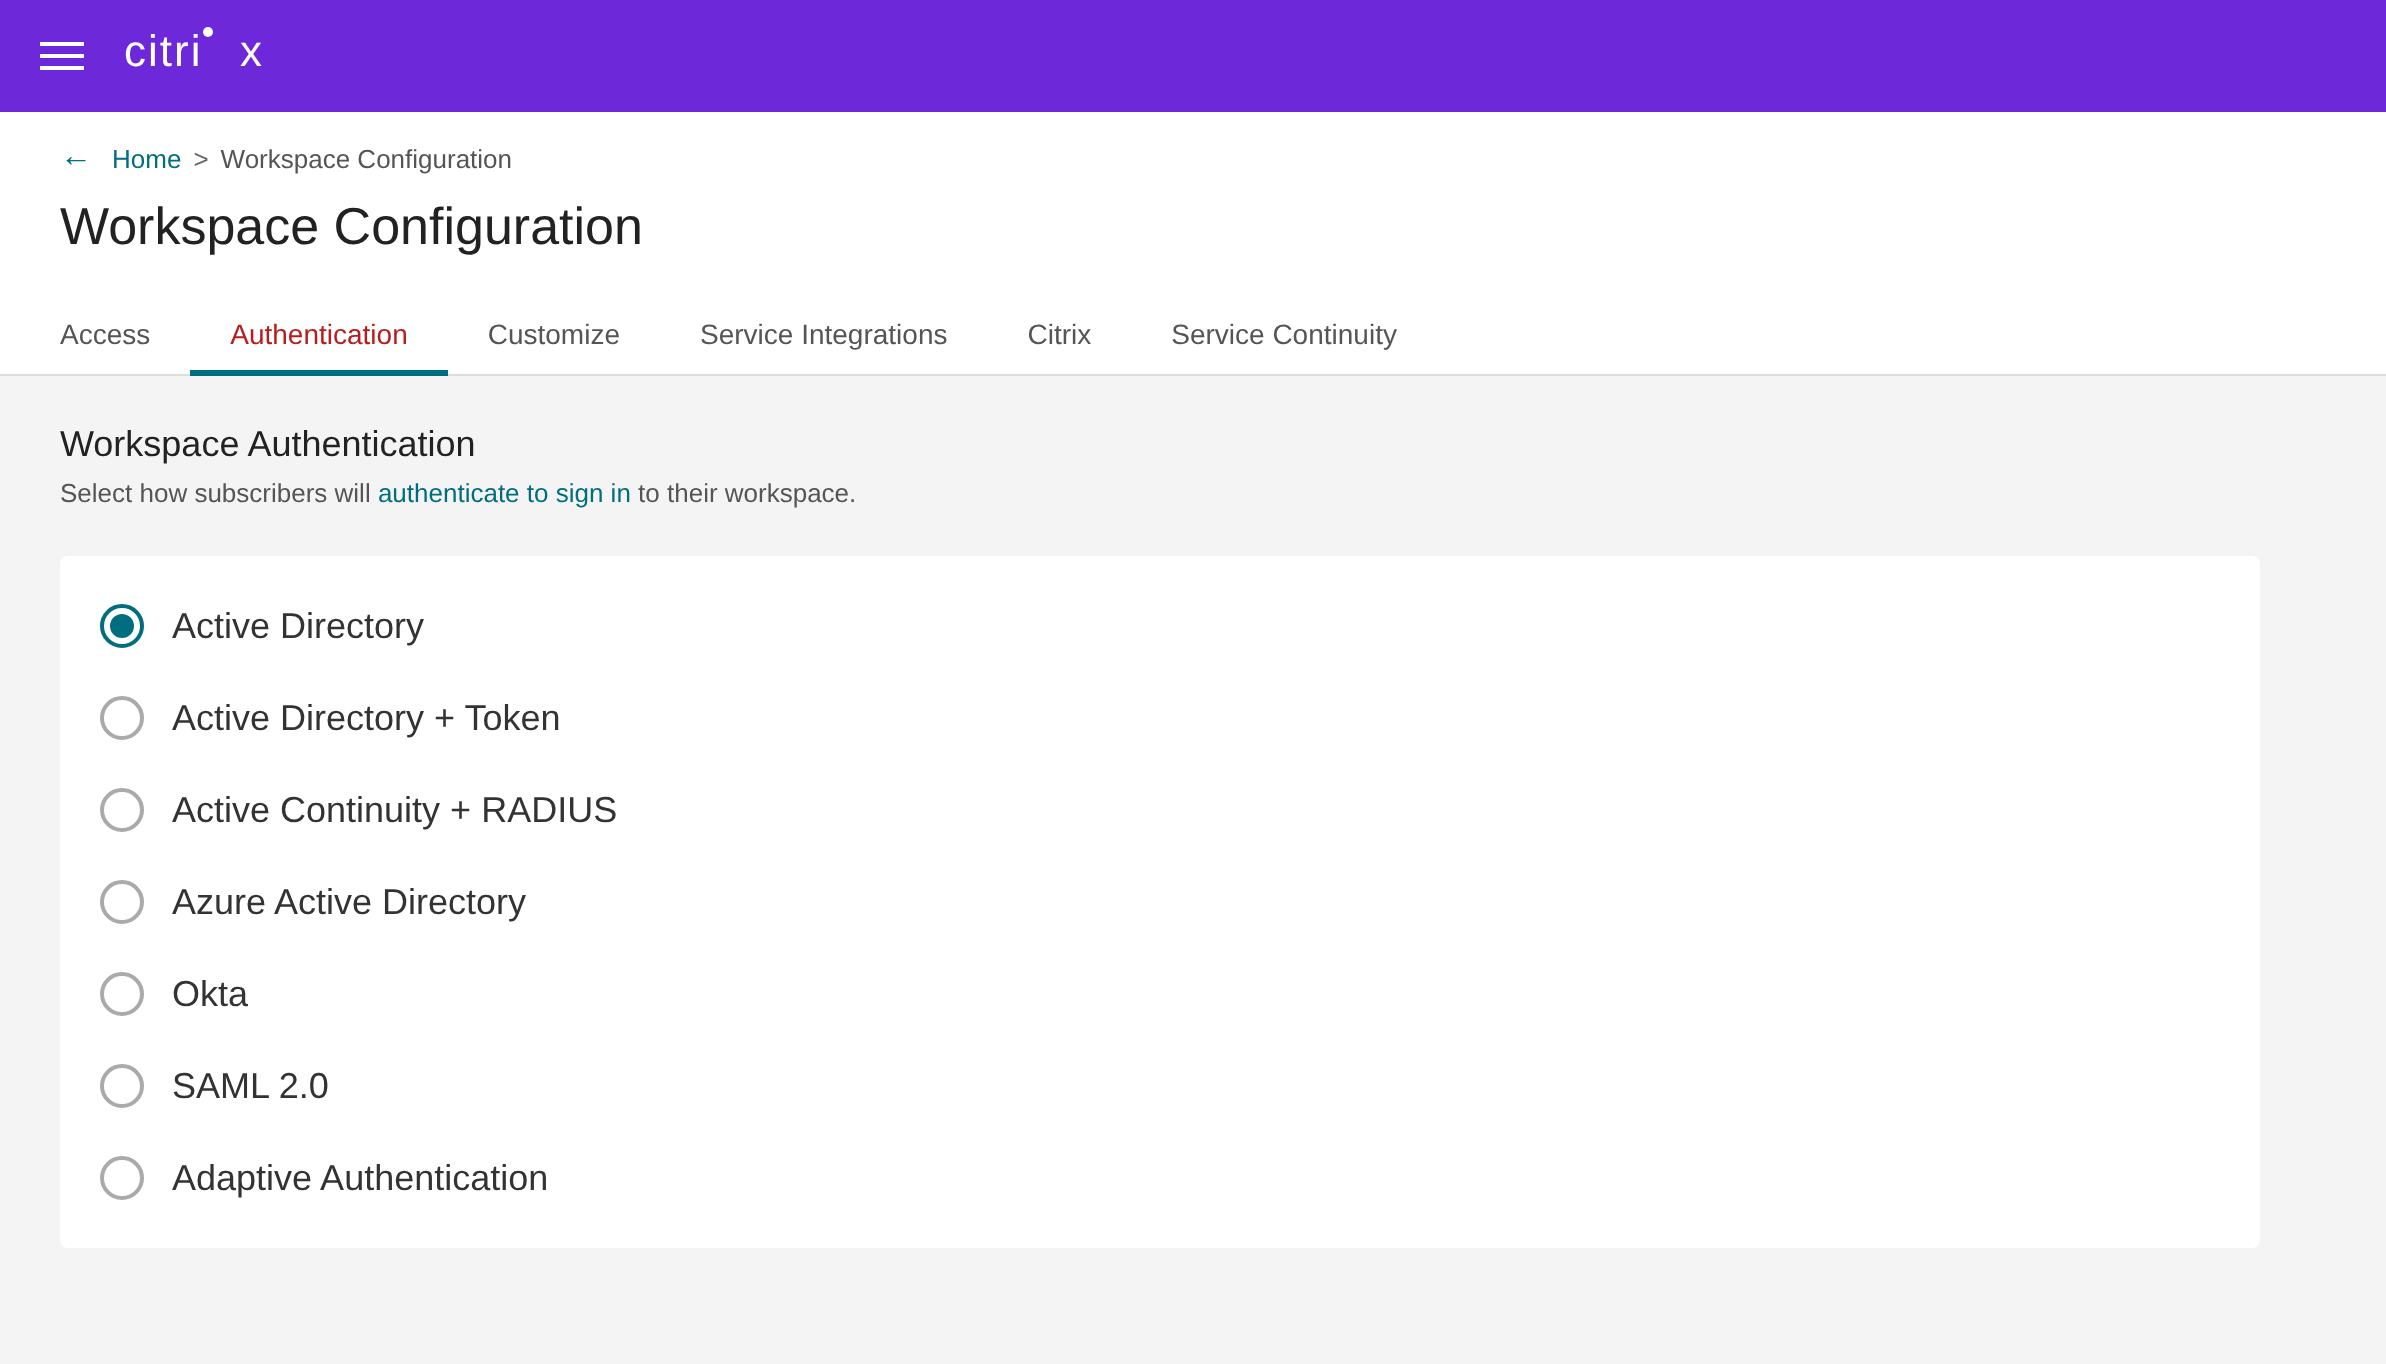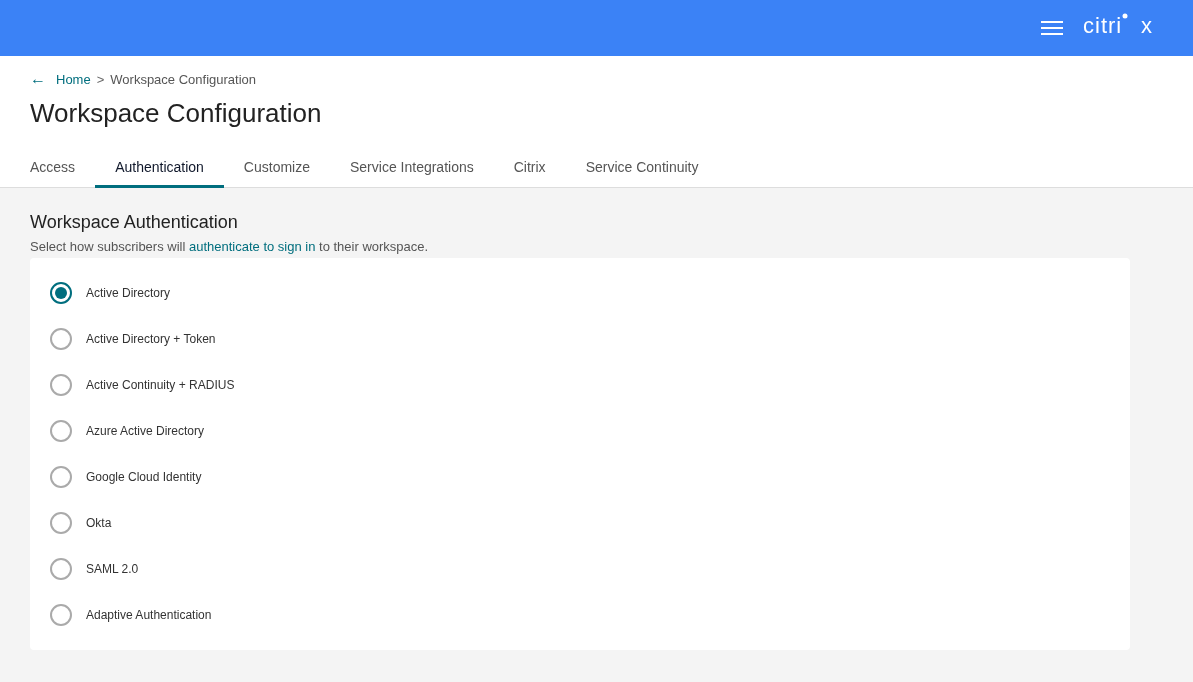--- a/index.html
+++ b/index.html
@@ -1,26 +1,25 @@
 <!DOCTYPE html>
 <html><head>
   <meta charset="utf-8">
   <style>
     * { margin: 0; padding: 0; box-sizing: border-box; }
     body { font-family: -apple-system, BlinkMacSystemFont, 'Segoe UI', Arial, sans-serif; background: #fff; color: #333; }
 
     
     .topbar {
-      background-color: #3b82f6;
+      background-color: #6d28d9;
       height: 56px;
       display: flex;
       align-items: center;
       padding: 0 20px;
       gap: 20px;
-      justify-content: flex-end;
     }
     .topbar-menu-icon {
       color: #fff;
       font-size: 20px;
       cursor: pointer;
       display: flex; flex-direction: column; gap: 4px;
     }
     .topbar-menu-icon span {
       display: block; width: 22px; height: 2px; background: #fff;
     }
@@ -79,42 +78,42 @@
       padding: 10px 20px;
       font-size: 14px;
       color: #555;
       cursor: pointer;
       border-bottom: 3px solid transparent;
       margin-bottom: -1px;
       white-space: nowrap;
     }
     .tab:first-child { padding-left: 0; }
     .tab.active {
-      color: #0f172a;
+      color: #b91c1c;
       border-bottom-color: #006e7e;
       font-weight: 500;
     }
 
     
     .content {
       background: #f4f4f4;
       padding: 24px 30px;
       min-height: calc(100vh - 180px);
     }
 
     .section-title {
       font-size: 18px;
       font-weight: 500;
       color: #222;
       margin-bottom: 6px;
     }
     .section-subtitle {
       font-size: 13px;
       color: #555;
-      margin-bottom: 4px;
+      margin-bottom: 24px;
     }
     .section-subtitle .highlight-blue {
       color: #006e7e;
     }
 
     
     .radio-card {
       background: #fff;
       border-radius: 4px;
       padding: 12px 20px;
@@ -150,21 +149,21 @@
     }
     .radio-circle.selected::after {
       content: '';
       width: 12px;
       height: 12px;
       border-radius: 50%;
       background: #006e7e;
     }
 
     .radio-label {
-      font-size: 12px;
+      font-size: 18px;
       color: #333;
     }
   </style>
 </head>
 <body>
 
 <div class="topbar">
   <div class="topbar-menu-icon">
     <span></span>
       <span></span>
@@ -220,24 +219,20 @@
     <div class="radio-option">
       <div class="radio-circle"></div>
       <span class="radio-label">Active Continuity + RADIUS</span>
     </div>
 
     <div class="radio-option">
       <div class="radio-circle"></div>
       <span class="radio-label">Azure Active Directory</span>
     </div>
 
-    <div class="radio-option">
-      <div class="radio-circle"></div>
-      <span class="radio-label">Google Cloud Identity</span>
-    </div>
 
     <div class="radio-option">
       <div class="radio-circle"></div>
       <span class="radio-label">Okta</span>
     </div>
 
 
     <div class="radio-option">
       <div class="radio-circle"></div>
       <span class="radio-label">SAML 2.0</span>

